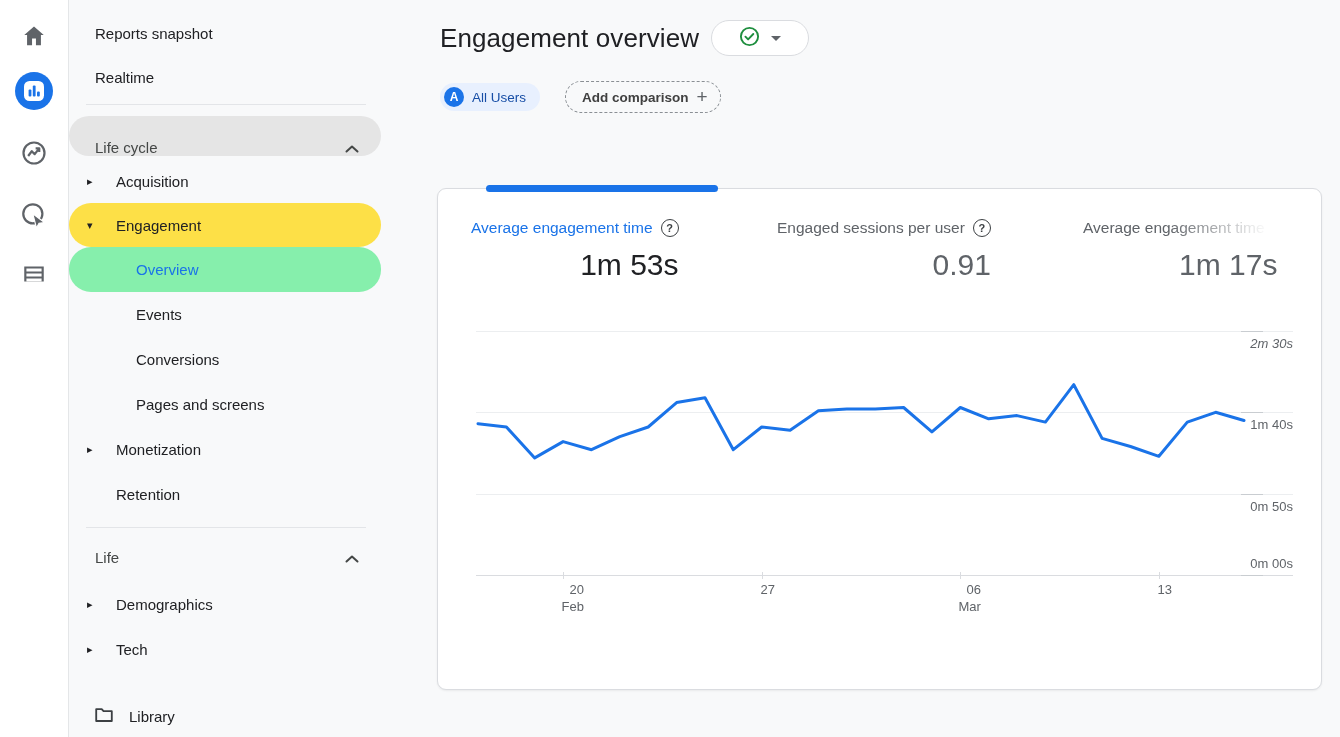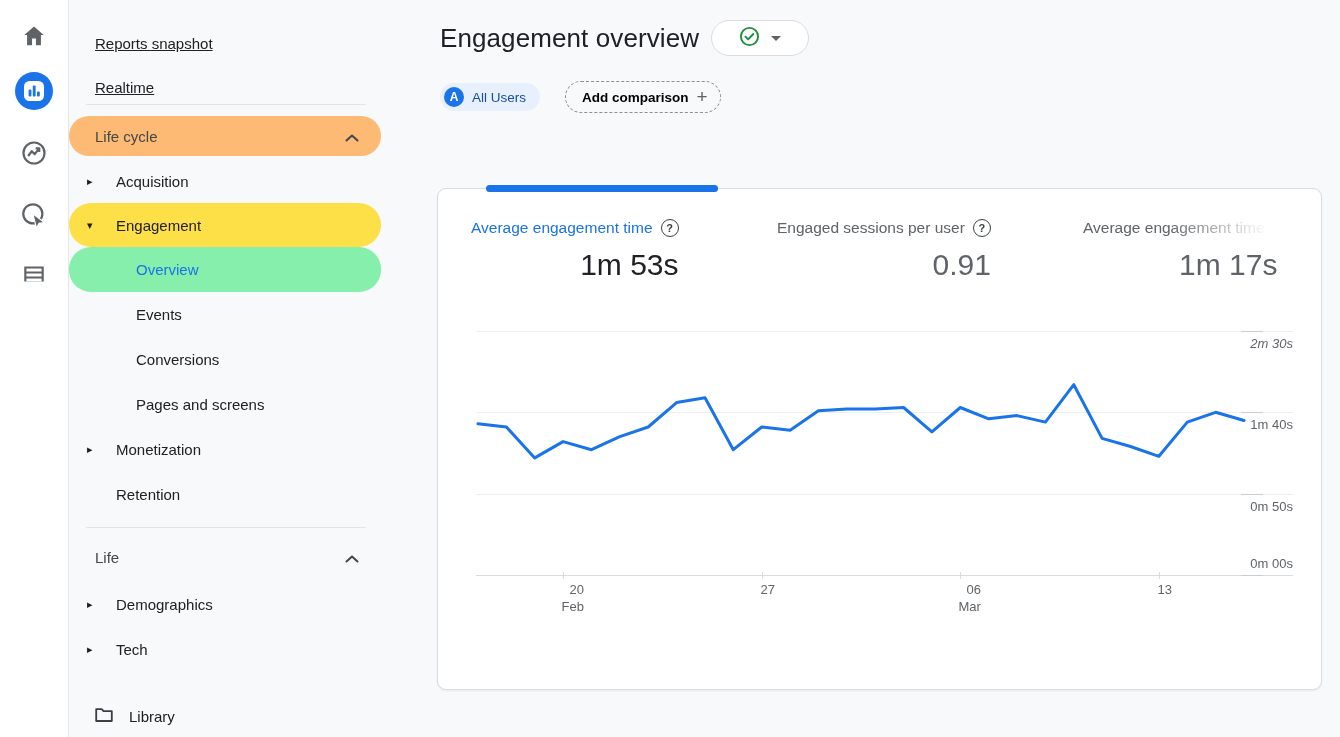--- a/index.html
+++ b/index.html
@@ -10,25 +10,25 @@
     color:#202124;
     -webkit-font-smoothing:antialiased;
   }
   
   .rail{position:absolute;left:0;top:0;width:68px;height:737px;background:#ffffff;border-right:1px solid #e4e6e8;z-index:5;}
   .rail-btn{width:68px;height:48px;display:flex;align-items:center;justify-content:center;cursor:pointer;}
   .rail-btn.home{margin-top:14px;}
   .rail-btn.reports{height:62px;}
   
   .nav{position:absolute;left:69px;top:0;width:312px;height:737px;}
-  .nav-row{height:38px;display:flex;align-items:flex-end;padding-left:26px;font-size:15px;color:#202124;cursor:pointer;text-decoration:underline;}
+  .nav-row{height:38px;display:flex;align-items:center;padding-left:26px;font-size:15px;color:#202124;cursor:pointer;}
   .nav-row.top{margin-top:14px;}
   .nav-divider{height:1px;background:#e3e5e8;margin:8px 15px 0 17px;}
   .nav-header{height:40px;margin-top:11px;border-radius:20px;display:flex;align-items:center;padding:0 22px 0 26px;font-size:15px;color:#444746;cursor:pointer;justify-content:space-between;}
-  .nav-header.shaded{background:#fdba74;}
+  .nav-header.shaded{background:#e5e5e5;align-items:flex-end;}
   .nav-item{height:44px;display:flex;align-items:center;font-size:15px;border-radius:22px;cursor:pointer;position:relative;}
   .nav-item .tri{width:29px;padding-left:18px;font-size:11px;color:#202124;}
   .tri-r::before{content:"\25B8";}
   .tri-d::before{content:"\25BE";}
   .tri-none{width:29px;padding-left:18px;}
   .nav-item.expanded{background:#fde047;}
   .nav-sub{height:45px;display:flex;align-items:center;padding-left:67px;font-size:15px;border-radius:22px;cursor:pointer;}
   .nav-sub.active{background:#86efac;color:#1a73e8;text-align:center;}
   .chev{display:inline-block;}
   .lib-row{height:44px;margin-top:22px;display:flex;align-items:center;padding-left:24px;font-size:15px;color:#202124;cursor:pointer;}
@@ -36,21 +36,21 @@
   
   .page-title-row{position:absolute;left:440px;top:20px;display:flex;align-items:center;gap:12px;}
   .page-title{font-size:26px;color:#202124;letter-spacing:.1px;}
   .title-pill{height:34px;min-width:72px;border:1px solid #dadce0;border-radius:18px;background:#fff;display:flex;align-items:center;justify-content:center;gap:11px;padding:0 12px;cursor:pointer;}
   .caret-down{width:0;height:0;border-left:5px solid transparent;border-right:5px solid transparent;border-top:5px solid #5f6368;}
   .chip-row{position:absolute;left:440px;top:81px;display:flex;align-items:center;gap:25px;}
   .chip-all-users{height:28px;border-radius:14px;background:#e8f0fe;display:flex;align-items:center;padding:0 14px 0 4px;gap:8px;cursor:pointer;}
   .chip-all-users .avatar{width:20px;height:20px;border-radius:50%;background:#1a73e8;color:#fff;font-size:12px;font-weight:bold;display:flex;align-items:center;justify-content:center;}
   .chip-all-users .lbl{font-size:13.5px;color:#174ea6;font-weight:500;}
   .chip-add{height:30px;border-radius:16px;border:1px dashed #8a8f94;display:flex;align-items:center;padding:0 12px 0 16px;gap:8px;cursor:pointer;}
-  .chip-add .lbl{font-size:13.5px;color:#000000;font-weight:bold;}
+  .chip-add .lbl{font-size:13.5px;color:#404040;font-weight:bold;}
   .plus::before{content:"+";font-size:19px;color:#5f6368;font-weight:400;}
   
   .tab-indicator{position:absolute;left:486px;top:185px;width:232px;height:7px;border-radius:4px;background:#1a73e8;z-index:4;}
   .card{position:absolute;left:437px;top:188px;width:883px;height:500px;background:#fff;border:1px solid #dadce0;border-radius:9px;box-shadow:0 1px 2px rgba(60,64,67,.08);overflow:hidden;text-align:right;}
   .metric{position:absolute;top:28px;}
   .metric.m1{left:33px;}
   .metric.m2{left:339px;}
   .metric.m3{left:645px;}
   .metric-title{display:flex;align-items:center;gap:8px;font-size:15.5px;color:#5f6368;height:22px;white-space:nowrap;cursor:pointer;}
   .metric.m1 .metric-title{color:#1a73e8;}

